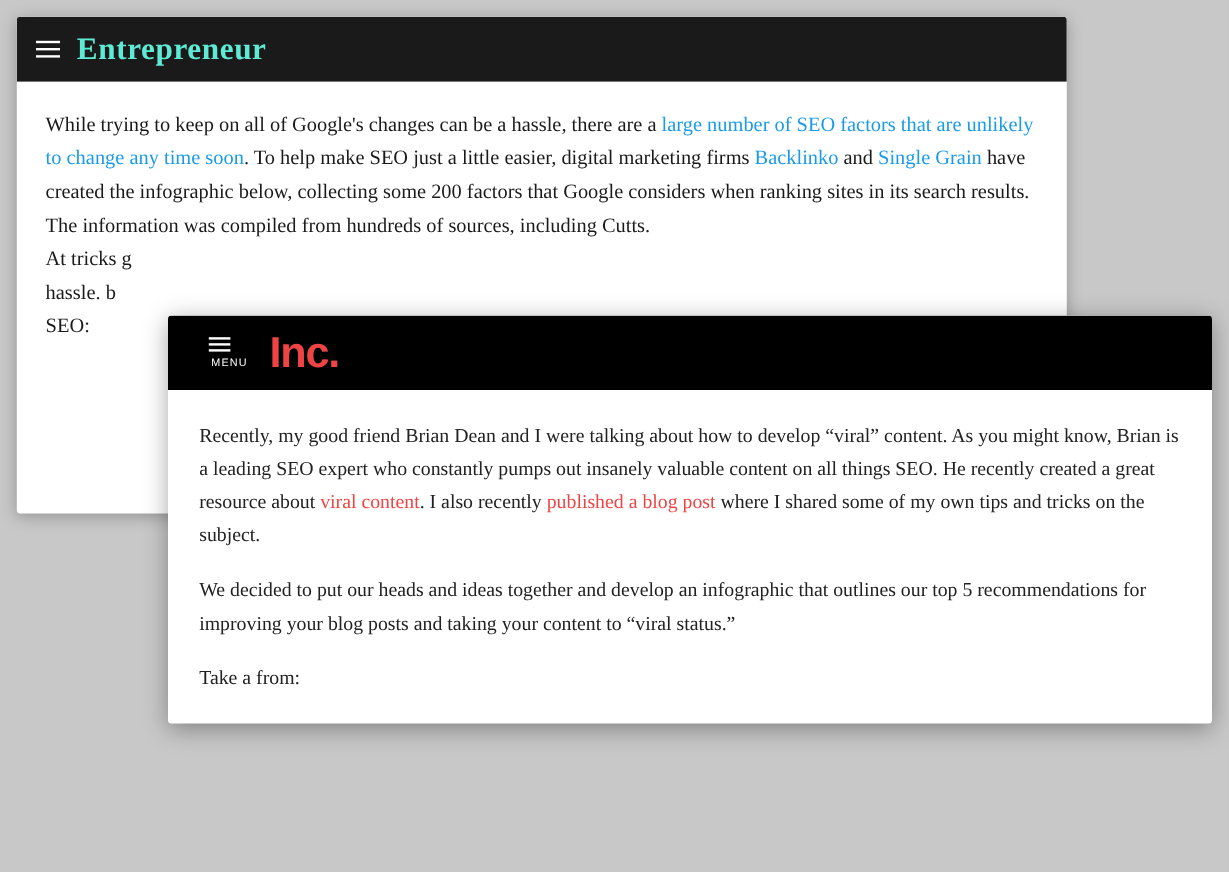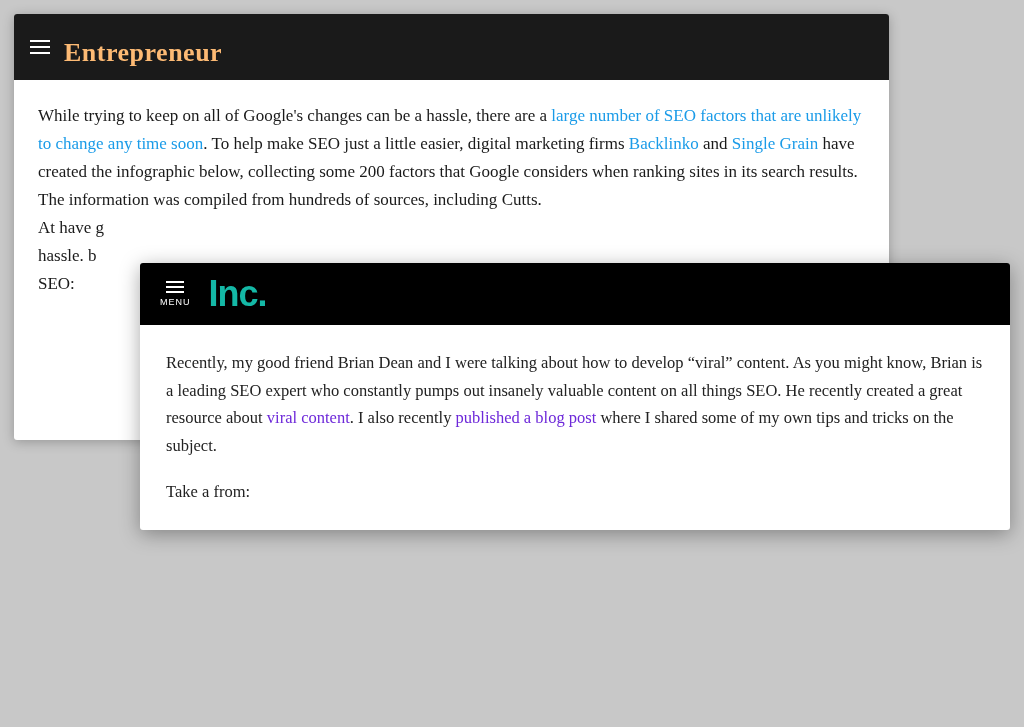--- a/index.html
+++ b/index.html
@@ -40,26 +40,25 @@
     }
 
     .hamburger-icon span {
       display: block;
       width: 20px;
       height: 2px;
       background: #fff;
     }
 
     .entrepreneur-logo {
-      color: #fdba74;
+      color: #5eead4;
       font-size: 26px;
       font-weight: 700;
       font-family: Georgia, serif;
       letter-spacing: 0.5px;
-      margin-top: 12px;
     }
 
     .entrepreneur-body {
       padding: 22px 24px 20px 24px;
       font-size: 17px;
       line-height: 1.65;
       color: #1a1a1a;
       min-height: 360px;
     }
 
@@ -120,40 +119,41 @@
       height: 2px;
       background: #fff;
     }
 
     .inc-menu .menu-text {
       color: #fff;
       font-size: 9px;
       font-family: Arial, sans-serif;
       letter-spacing: 1px;
       margin-top: 1px;
+      margin-left: 16px;
     }
 
     .inc-logo {
-      color: #14b8a6;
+      color: #ef4444;
       font-size: 36px;
       font-weight: 900;
       font-family: Arial, Helvetica, sans-serif;
       letter-spacing: -1px;
     }
 
     .inc-body {
       padding: 24px 26px 24px 26px;
       font-size: 16.5px;
       line-height: 1.68;
       color: #222;
       font-family: Georgia, serif;
     }
 
     .inc-body a {
-      color: #6d28d9;
+      color: #ef4444;
       text-decoration: none;
     }
 
     .inc-body p {
       margin-bottom: 18px;
     }
 
     .inc-body p:last-child {
       margin-bottom: 0;
     }
@@ -168,21 +168,21 @@
       <span></span>
       <span></span>
     </div>
     <div class="entrepreneur-logo">Entrepreneur</div>
   </div>
   <div class="entrepreneur-body">
     <p>
       <span>While trying to keep on all of Google's changes can be a hassle, there are a </span><a href="#">large number of SEO factors that are unlikely to change any time soon</a><span>. To help make SEO just a little easier, digital marketing firms </span><a href="#">Backlinko</a><span> and </span><a href="#">Single Grain</a><span> have created the infographic below, collecting some 200 factors that Google considers when ranking sites in its search results. The information was compiled from hundreds of sources, including</span><span> Cutts.</span>
     </p>
     <p class="at-first-para">
-      <span>At have g</span><br>
+      <span>At tricks g</span><br>
       <span>hassle. b</span><br>
       <span>SEO:</span>
     </p>
   </div>
 </div>
 
 <div class="inc-window">
   <div class="inc-header">
     <div class="inc-menu">
       <div class="lines">
@@ -191,15 +191,16 @@
         <span></span>
       </div>
       <div class="menu-text">MENU</div>
     </div>
     <div class="inc-logo">Inc.</div>
   </div>
   <div class="inc-body">
     <p>
       <span>Recently, my good friend Brian Dean and I were talking about how to develop “viral” content. As you might know, Brian is a leading SEO expert who constantly pumps out insanely valuable content on all things SEO. He recently created a great resource about </span><a href="#">viral content</a><span>. I also recently </span><a href="#">published a blog post</a><span> where I shared some of my own tips and tricks on the subject.</span>
     </p>
+    <p>We decided to put our heads and ideas together and develop an infographic that outlines our top 5 recommendations for improving your blog posts and taking your content to “viral status.”</p>
     <p>Take a from:</p>
   </div>
 </div>
 
 </body></html>

